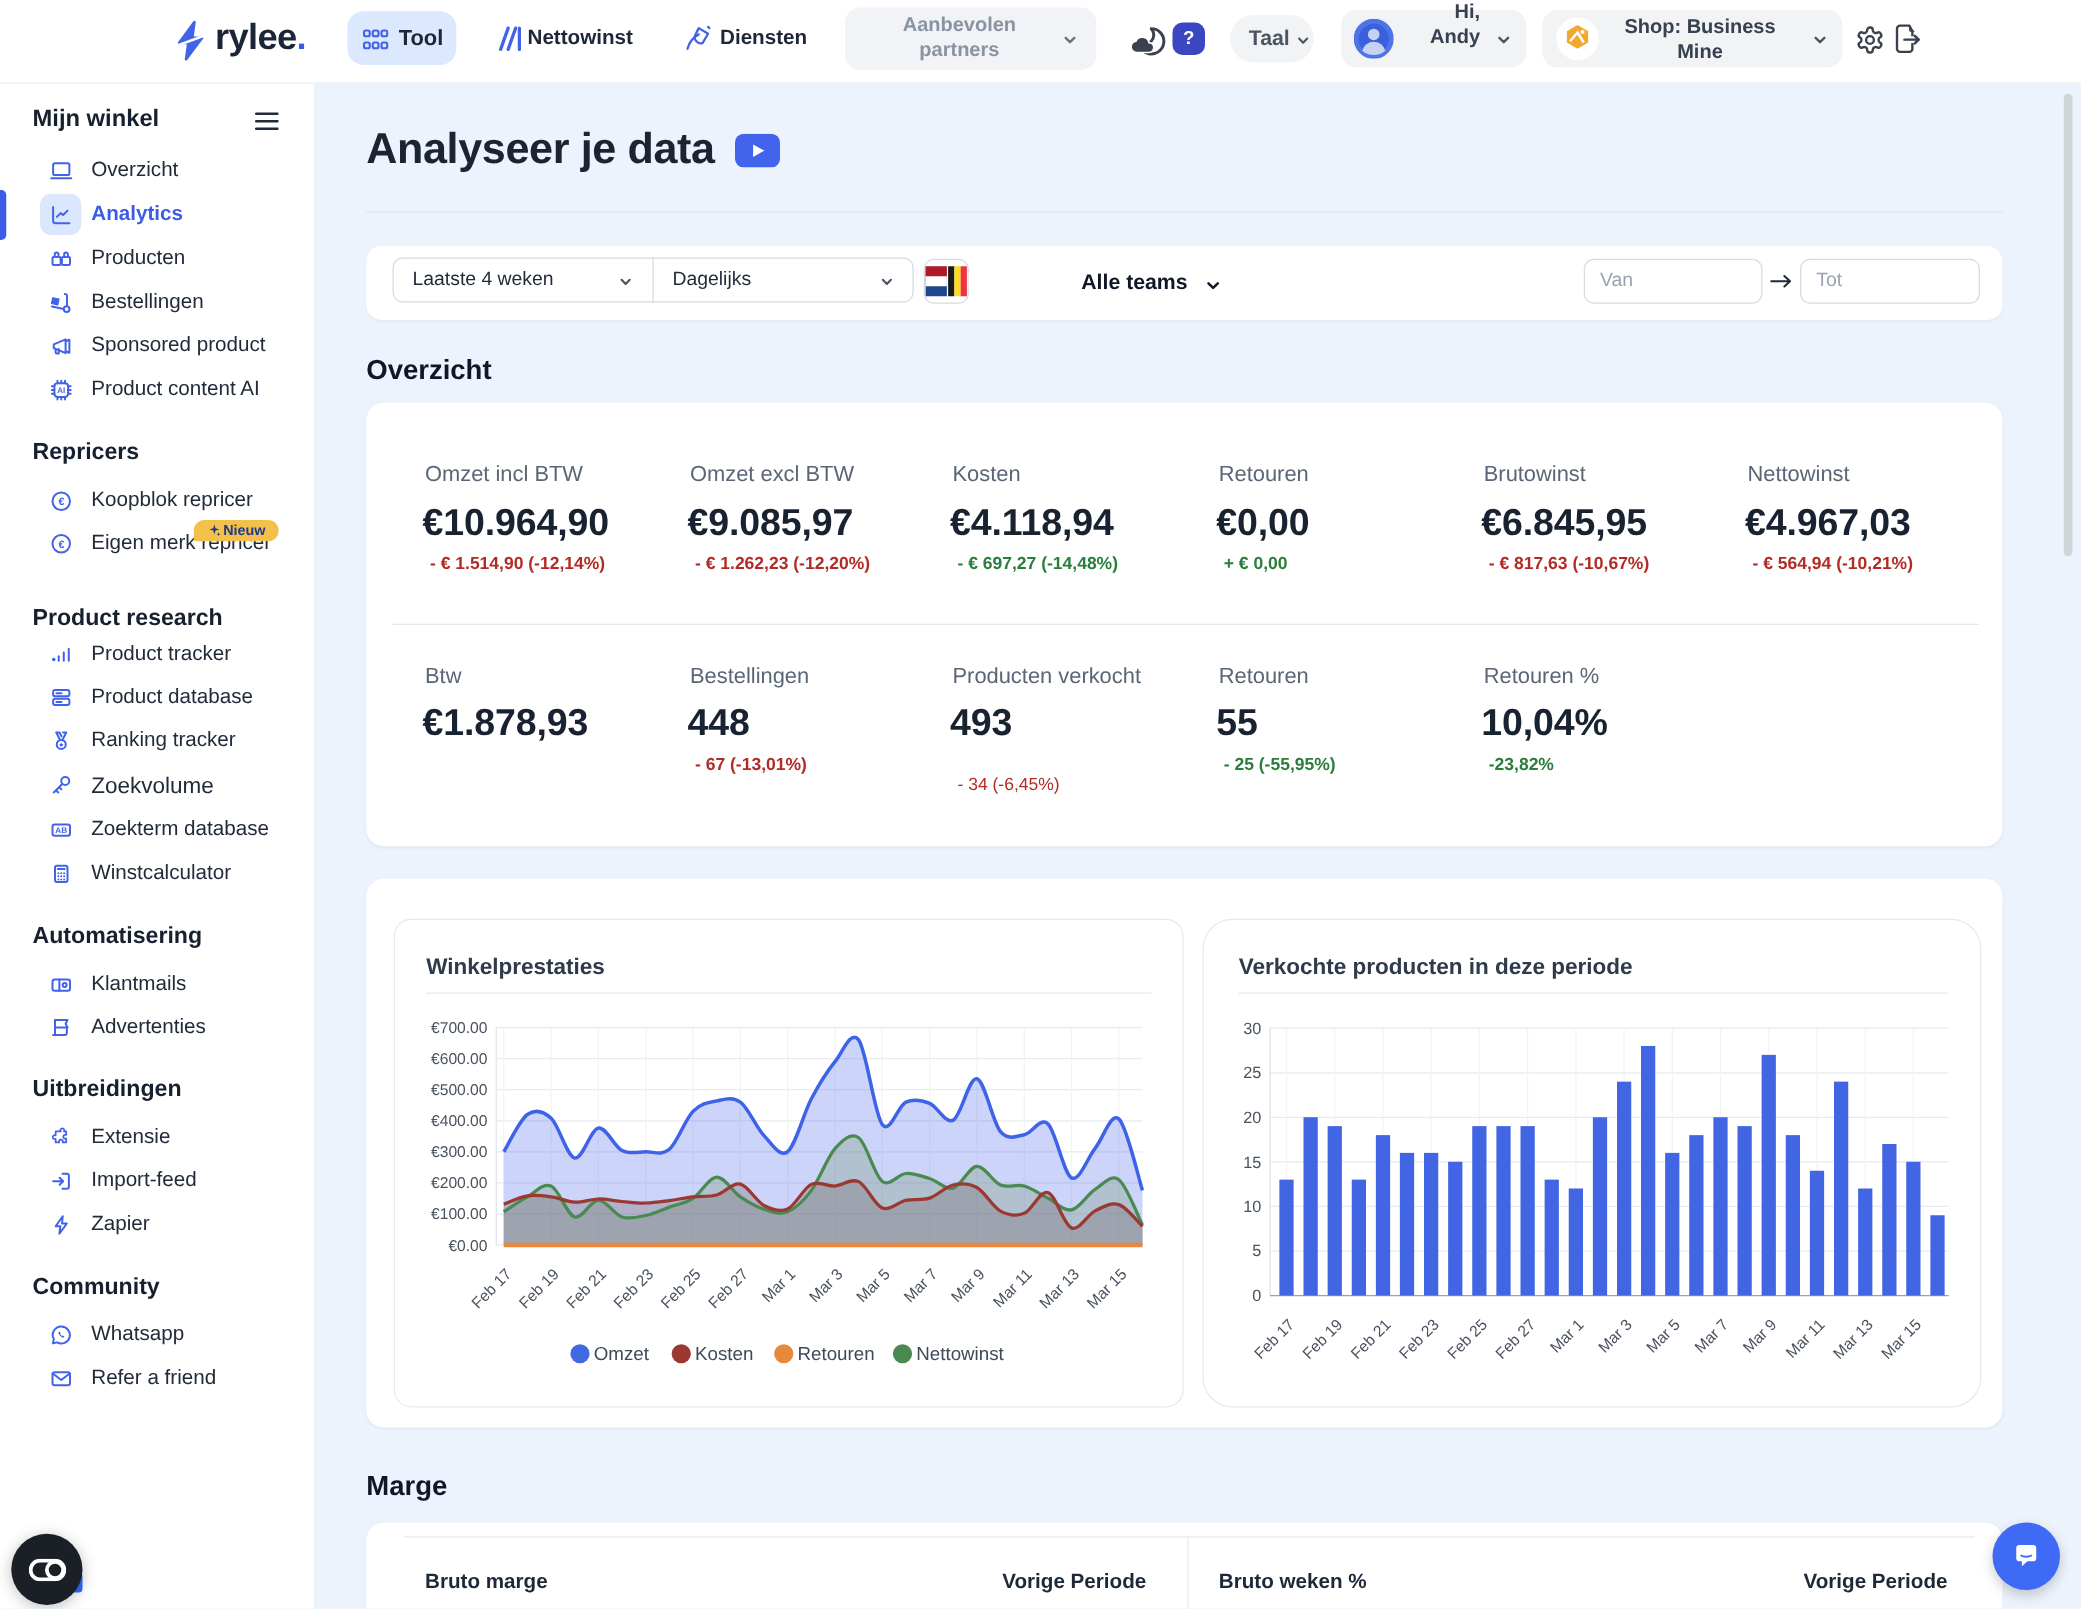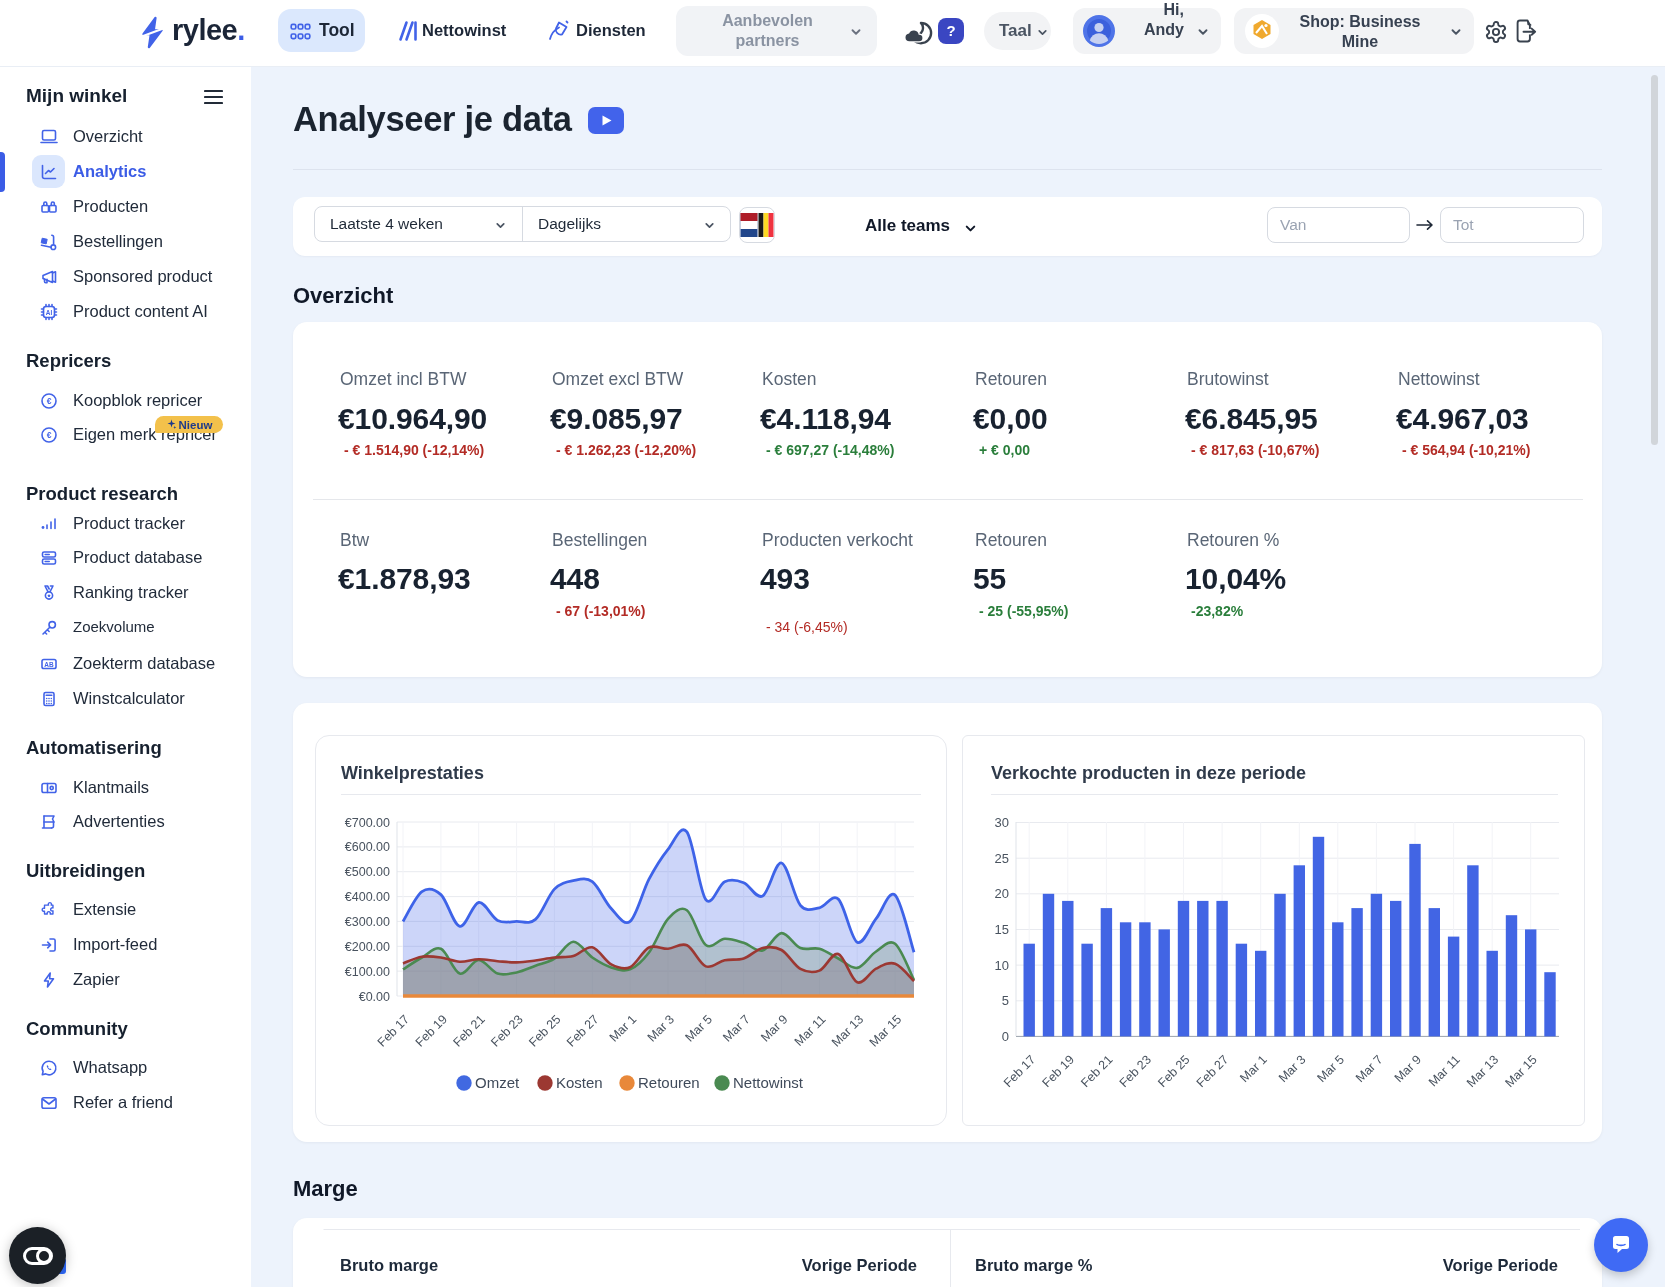--- a/index.html
+++ b/index.html
@@ -151,21 +151,21 @@
 <circle cx="148" cy="289" r="7.7" fill="#4169e1"></circle>
 <text x="159" y="294" font-size="15" fill="#3f4a5a">Omzet</text>
 <circle cx="229" cy="289" r="7.7" fill="#9c3832"></circle>
 <text x="240" y="294" font-size="15" fill="#3f4a5a">Kosten</text>
 <circle cx="311" cy="289" r="7.7" fill="#e8883a"></circle>
 <text x="322" y="294" font-size="15" fill="#3f4a5a">Retouren</text>
 <circle cx="406" cy="289" r="7.7" fill="#4a8a51"></circle>
 <text x="417" y="294" font-size="15" fill="#3f4a5a">Nettowinst</text>
 </svg>
       </div>
-<div style="position:absolute;left:711px;top:668px;width:623px;height:391px;border:1px solid #e7e9ee;border-radius:6px;background:#fff">
+<div style="position:absolute;left:711px;top:668px;width:623px;height:391px;border:1px solid #e7e9ee;border-radius:24px;background:#fff">
         <div style="position:absolute;left:28px;top:27px;font-size:18px;font-weight:bold;color:#2f3a4a">Verkochte producten in deze periode</div>
         <div style="position:absolute;left:28px;top:58px;width:567px;height:1px;background:#e7e9ee"></div>
         <svg width="623" height="333" viewBox="0 0 623 333" style="position:absolute;left:0;top:58px">
 <line x1="53" y1="242.4" x2="596" y2="242.4" stroke="#9aa1ac" stroke-width="1"></line>
 <line x1="53" y1="206.8" x2="596" y2="206.8" stroke="#e8eaef" stroke-width="1"></line>
 <line x1="53" y1="171.1" x2="596" y2="171.1" stroke="#e8eaef" stroke-width="1"></line>
 <line x1="53" y1="135.5" x2="596" y2="135.5" stroke="#e8eaef" stroke-width="1"></line>
 <line x1="53" y1="99.8" x2="596" y2="99.8" stroke="#e8eaef" stroke-width="1"></line>
 <line x1="53" y1="64.2" x2="596" y2="64.2" stroke="#e8eaef" stroke-width="1"></line>
 <line x1="53" y1="28.5" x2="596" y2="28.5" stroke="#e8eaef" stroke-width="1"></line>
@@ -234,21 +234,21 @@
 <text transform="translate(536.2,266.4) rotate(-45)" text-anchor="end" font-size="12.5" fill="#49535f">Mar 13</text>
 <text transform="translate(574.7,266.4) rotate(-45)" text-anchor="end" font-size="12.5" fill="#49535f">Mar 15</text>
 </svg>
       </div>
 <div style="position:absolute;left:42px;top:1109px;font-size:22px;font-weight:bold;color:#101828">Marge</div>
 <div style="position:absolute;left:42px;top:1151px;width:1309px;height:70px;background:#fff;border-radius:14px 14px 0 0;box-shadow:0 1px 3px rgba(16,24,40,.05)"></div>
 <div style="position:absolute;left:72px;top:1162px;width:1257px;height:60px;border-top:1px solid #e7e9ee;border-left:1px solid #fff"></div>
 <div style="position:absolute;left:699px;top:1162px;width:1px;height:60px;background:#e7e9ee"></div>
 <div style="position:absolute;left:89px;top:1189px;font-size:16.5px;font-weight:bold;color:#1d2939">Bruto marge</div>
 <div style="position:absolute;left:536px;top:1189px;width:130px;text-align:right;font-size:16.5px;font-weight:bold;color:#1d2939">Vorige Periode</div>
-<div style="position:absolute;left:724px;top:1189px;font-size:16.5px;font-weight:bold;color:#1d2939">Bruto marge %</div>
+<div style="position:absolute;left:724px;top:1189px;font-size:16.5px;font-weight:bold;color:#1d2939">Bruto weken %</div>
 <div style="position:absolute;left:1177px;top:1189px;width:130px;text-align:right;font-size:16.5px;font-weight:bold;color:#1d2939">Vorige Periode</div>
 </div>
 <div style="position:absolute;left:0;top:0;width:1665px;height:67px;background:#fff;border-bottom:1px solid #e9eef5">
 <div style="position:absolute;left:140px;top:16px">
         <svg width="25" height="33" viewBox="0 0 28 38" fill="none" style="">
           <path d="M17.5 2 L3.5 21 h8.5 L9.8 36 L24.5 16.5 h-9 Z" fill="#4263e8" stroke="#4263e8" stroke-width="2.5" stroke-linejoin="round"></path>
           <path d="M-1 24.5 L29 13.5" stroke="#fff" stroke-width="2.4"></path>
         </svg>
       </div>
 <div style="position:absolute;left:172px;top:14px;font-size:29px;font-weight:bold;color:#1b2537;letter-spacing:-0.5px">rylee<span style="color:#3b5ce6">.</span></div>
@@ -455,21 +455,21 @@
           <path d="M10 11 l0.6 1.1 1.2 0.1 -0.9 0.9 0.3 1.2 -1.2 -0.6 -1.2 0.6 0.3 -1.2 -0.9 -0.9 1.2 -0.1 Z" fill="#4263e8"></path>
         </svg>
       </div>
       <div style="position:absolute;left:73px;top:516px;font-size:16.5px;color:#212b3a">Ranking tracker</div>
 <div style="position:absolute;left:39px;top:551px">
         <svg width="20" height="20" viewBox="0 0 20 20" fill="none" style="">
           <circle cx="13.2" cy="6.8" r="3.2" stroke="#4263e8" stroke-width="1.6" stroke-linecap="round" stroke-linejoin="round"></circle>
           <path d="M10.8 9.2 L4 16 M5.8 14.2 l1.8 1.8 M8.3 11.7 l1.8 1.8" stroke="#4263e8" stroke-width="1.6" stroke-linecap="round" stroke-linejoin="round"></path>
         </svg>
       </div>
-      <div style="position:absolute;left:73px;top:551px;font-size:15px;color:#212b3a">Zoekvolume</div>
+      <div style="position:absolute;left:73px;top:551px;font-size:18px;color:#212b3a">Zoekvolume</div>
 <div style="position:absolute;left:39px;top:587px">
         <svg width="20" height="20" viewBox="0 0 20 20" fill="none" style="">
           <rect x="3" y="5.5" width="14" height="9" rx="1.8" stroke="#4263e8" stroke-width="1.6" stroke-linecap="round" stroke-linejoin="round"></rect>
           <text x="10" y="12.7" text-anchor="middle" font-size="6.5" font-weight="bold" fill="#4263e8" font-family="Liberation Sans">AB</text>
         </svg>
       </div>
       <div style="position:absolute;left:73px;top:587px;font-size:16.5px;color:#212b3a">Zoekterm database</div>
 <div style="position:absolute;left:39px;top:622px">
         <svg width="20" height="20" viewBox="0 0 20 20" fill="none" style="">
           <rect x="5" y="3.5" width="10" height="13" rx="1.6" stroke="#4263e8" stroke-width="1.6" stroke-linecap="round" stroke-linejoin="round"></rect>

